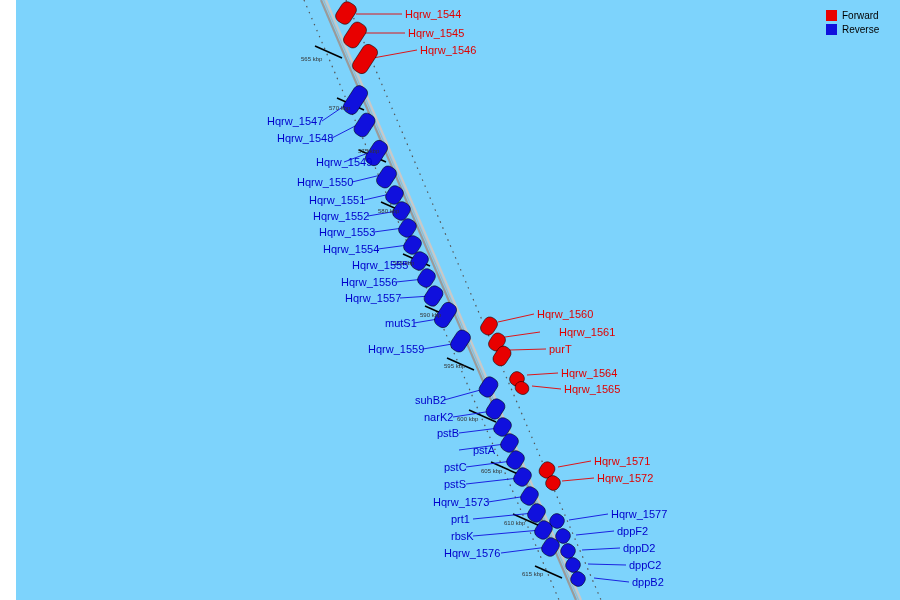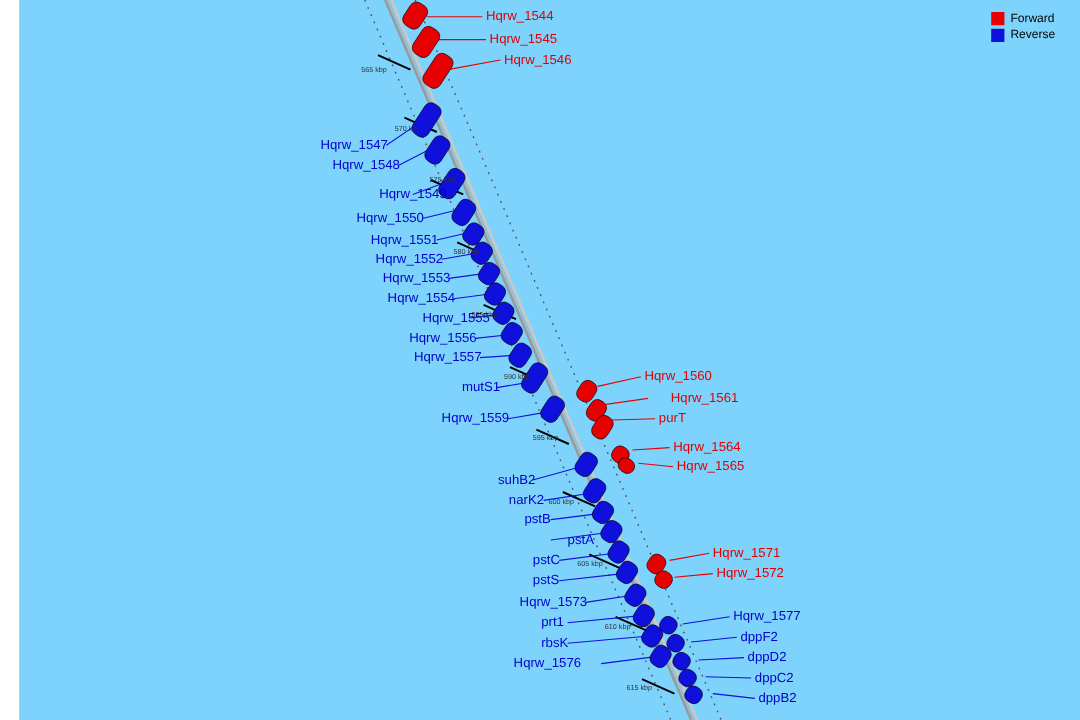--- a/index.html
+++ b/index.html
@@ -299,21 +299,21 @@
       <div class="gene-label fwd" style="left: 548px; top: 384px;">Hqrw_1565</div>
       <div class="gene-label rev" style="left: 399px; top: 395px;">suhB2</div>
       <div class="gene-label rev" style="left: 408px; top: 412px;">narK2</div>
       <div class="gene-label rev" style="left: 421px; top: 428px;">pstB</div>
       <div class="gene-label rev" style="left: 421px; top: 445px; padding-left: 36px;">pstA</div>
       <div class="gene-label rev" style="left: 428px; top: 462px; text-align: center;">pstC</div>
       <div class="gene-label rev" style="left: 428px; top: 479px;">pstS</div>
       <div class="gene-label rev" style="left: 417px; top: 497px;">Hqrw_1573</div>
       <div class="gene-label rev" style="left: 435px; top: 514px;">prt1</div>
       <div class="gene-label rev" style="left: 435px; top: 531px;">rbsK</div>
-      <div class="gene-label rev" style="left: 412px; top: 548px; text-align: center;">Hqrw_1576</div>
+      <div class="gene-label rev" style="left: 428px; top: 548px; text-align: center;">Hqrw_1576</div>
       <div class="gene-label fwd" style="left: 578px; top: 456px;">Hqrw_1571</div>
       <div class="gene-label fwd" style="left: 581px; top: 473px;">Hqrw_1572</div>
       <div class="gene-label rev" style="left: 595px; top: 509px;">Hqrw_1577</div>
       <div class="gene-label rev" style="left: 601px; top: 526px;">dppF2</div>
       <div class="gene-label rev" style="left: 607px; top: 543px;">dppD2</div>
       <div class="gene-label rev" style="left: 613px; top: 560px;">dppC2</div>
       <div class="gene-label rev" style="left: 616px; top: 577px;">dppB2</div>
     </div>
 
   <div class="legend">

